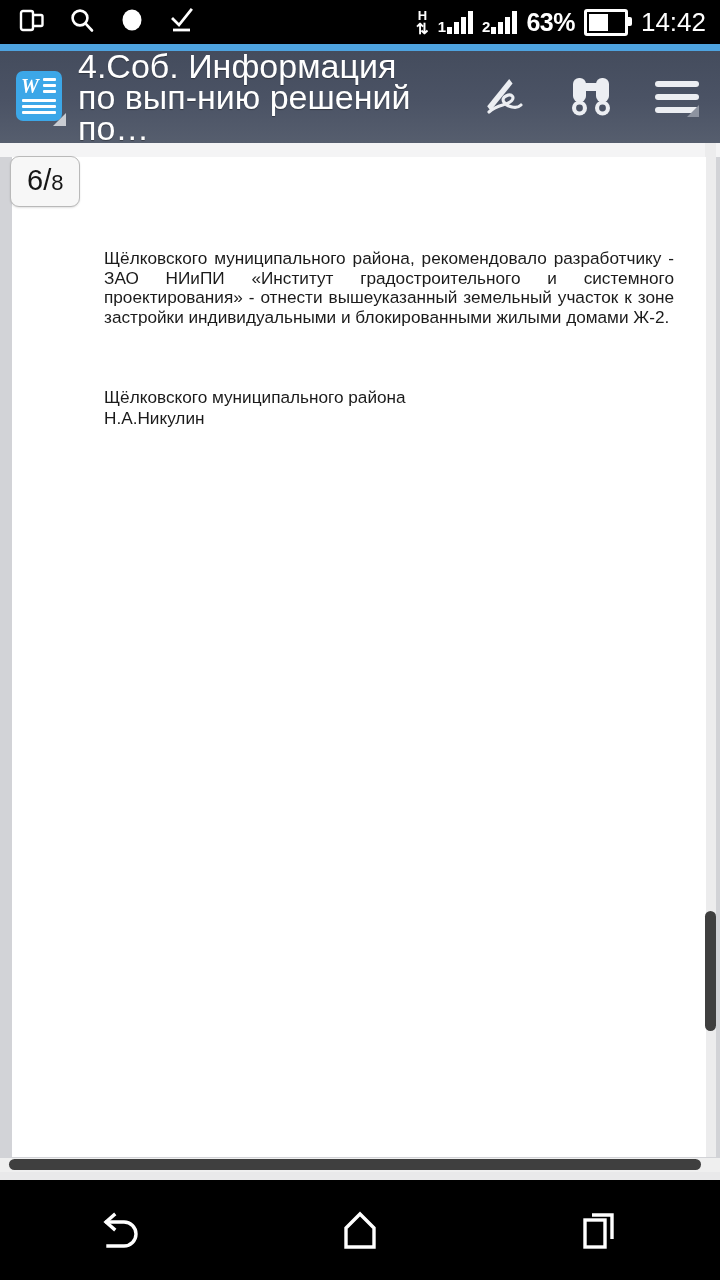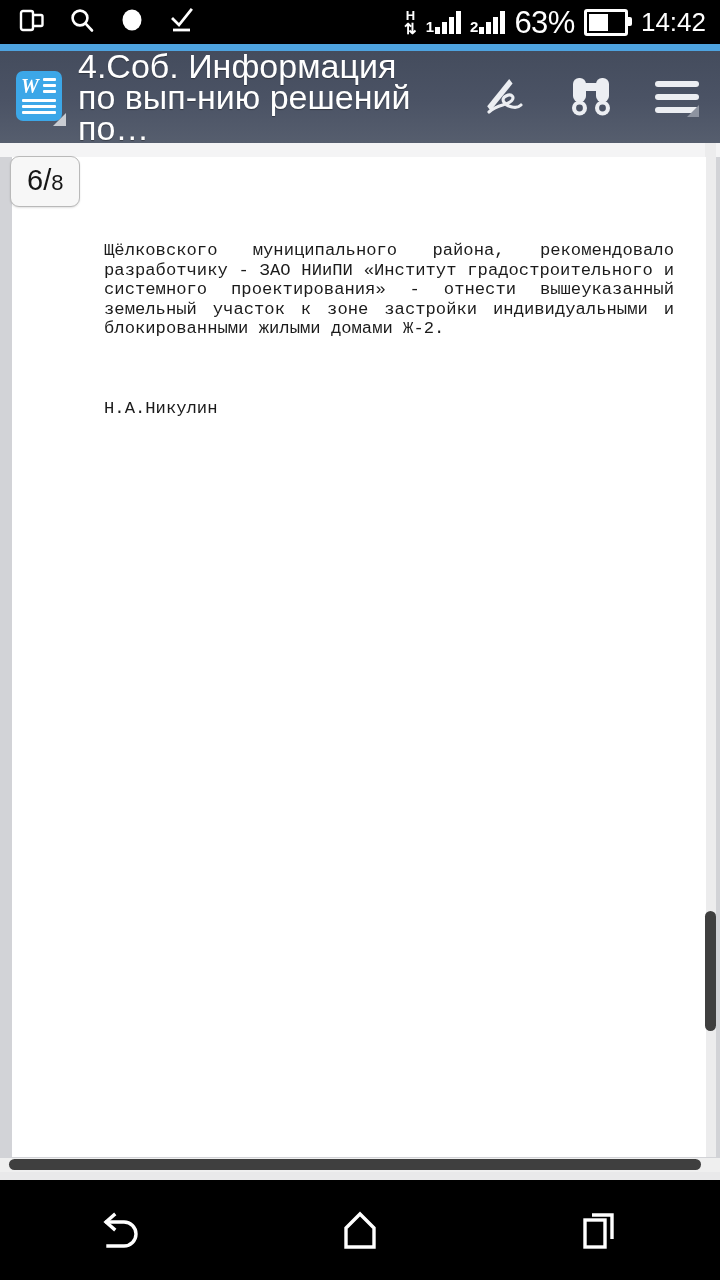--- a/index.html
+++ b/index.html
@@ -12,21 +12,21 @@
   .screen{position:relative;width:720px;height:1280px;overflow:hidden;background:#000;}
 
   
   .statusbar{
     position:absolute;top:0;left:0;width:720px;height:44px;
     background:#000;color:#fff;
   }
   .sb-left{position:absolute;left:18px;top:0;height:44px;display:flex;align-items:center;gap:22px;}
   .sb-right{position:absolute;right:14px;top:0;height:44px;display:flex;align-items:center;gap:9px;}
   .sb-icon{display:block;}
-  .sb-pct{font-size:31px;font-weight:400;letter-spacing:-0.5px;line-height:1;}
+  .sb-pct{font-size:25px;font-weight:700;letter-spacing:-0.5px;line-height:1;}
   .sb-clock{font-size:26px;font-weight:400;letter-spacing:0px;line-height:1;padding-left:4px;}
 
   .bars{display:flex;align-items:flex-end;gap:2px;height:24px;}
   .bars i{display:block;width:5px;background:#fff;}
   .bars i.b1{height:7px;}
   .bars i.b2{height:12px;}
   .bars i.b3{height:17px;}
   .bars i.b4{height:23px;}
   .simnum{font-size:15px;font-weight:700;line-height:1;margin-right:1px;align-self:flex-end;}
   .simgrp{display:flex;align-items:flex-end;}
@@ -87,22 +87,22 @@
   .pagebadge{
     position:absolute;left:10px;top:13px;
     background:#f7f7f7;border:1px solid #b9b9b9;border-radius:9px;
     padding:6px 16px;color:#161616;
     font-size:29px;line-height:34px;font-weight:400;
     box-shadow:0 1px 2px rgba(0,0,0,.12);
   }
   .pagebadge .den{font-size:22px;}
 
   .doctext{
-    position:absolute;left:92px;top:84px;width:570px;
-    font-family:Liberation Mono, monospace;
+    position:absolute;left:92px;top:92px;width:570px;
+    font-family:Liberation Sans, sans-serif;
     color:#1b1b1b;font-size:17.2px;line-height:19.6px;
   }
   .doctext p{margin:0;}
   .para-just{text-align:justify;}
   .indent{text-indent:46px;}
   .siggap{height:60px;}
   .sig{margin-top:0;line-height:20.5px;}
 
   
   .vscroll{
@@ -246,20 +246,21 @@
   </div>
 
   <div class="docarea">
     <div class="topstrip"></div>
     <div class="vtrack"></div>
 
     <div class="page">
       <div class="doctext">
         <p class="para-just">Щёлковского муниципального района, рекомендовало разработчику - ЗАО НИиПИ «Институт градостроительного и системного проектирования» - отнести вышеуказанный земельный участок к зоне застройки индивидуальными и блокированными жилыми домами Ж-2.</p>
         <div class="siggap"></div>
+        <p class="sig">Щёлковского муниципального района</p>
         <p class="sig">Н.А.Никулин</p>
       </div>
     </div>
 
     <div class="pagebadge">
       <span>6</span><span>/</span><span class="den">8</span>
     </div>
 
     <div class="vscroll"></div>
     <div class="hscroll-track"></div>

